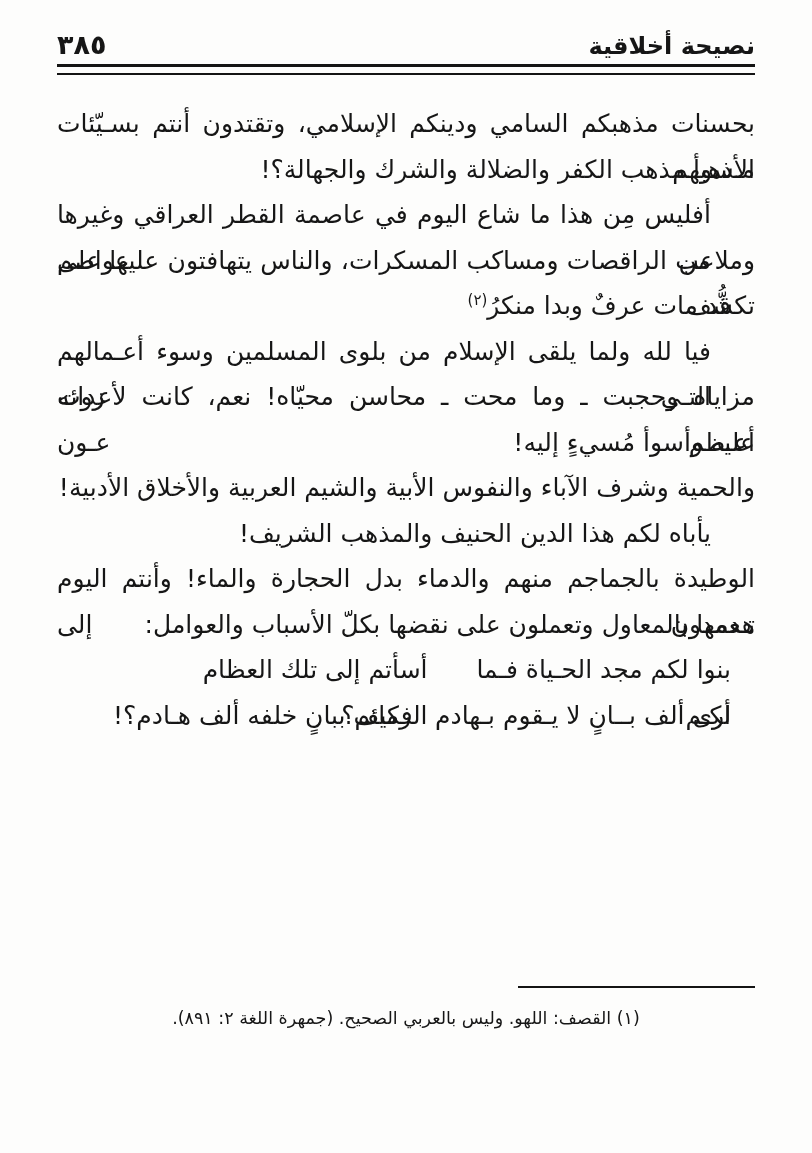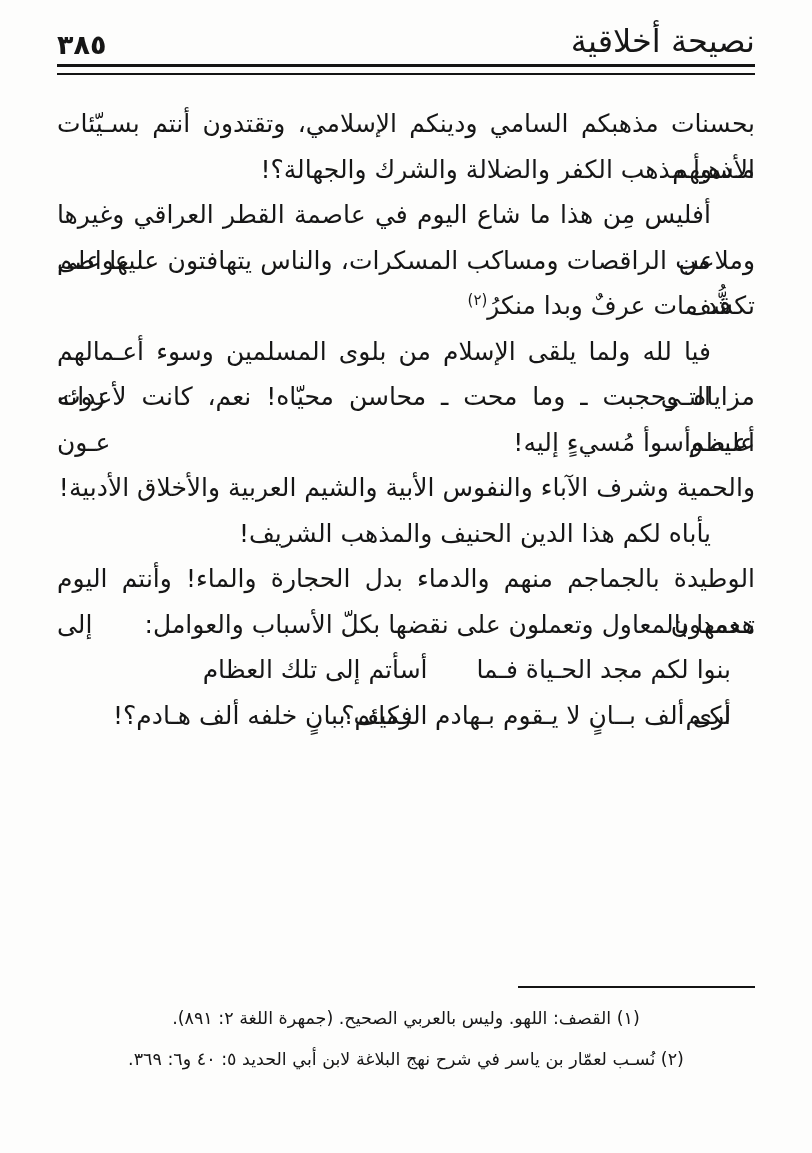--- a/index.html
+++ b/index.html
@@ -25,22 +25,22 @@
     width: 698px;
   }
   .header {
     display: flex;
     justify-content: space-between;
     align-items: flex-end;
     margin-top: 26px;
     height: 34px;
   }
   .header .title {
-    font-size: 32px;
-    font-weight: normal;
+    font-size: 24px;
+    font-weight: bold;
     letter-spacing: 0;
   }
   .header .pagenum {
     font-size: 27px;
     font-weight: bold;
   }
   .double-rule {
     margin-top: 4px;
     height: 6px;
     border-top: 3px solid #141414;
@@ -133,15 +133,14 @@
       <div class="verse">
         <span>أرى ألف بــانٍ لا يـقوم بـهادم</span>
         <span>فكيف ببانٍ خلفه ألف هـادم؟!</span>
       </div>
     </div>
   </div>
 
   <div class="footnotes">
     <div class="fn-rule"></div>
     <div class="fn-line">(١) القصف: اللهو. وليس بالعربي الصحيح. (جمهرة اللغة ٢: ٨٩١).</div>
-    <div class="fn-line">(٢) نُسـب لعمّار بن ياسر في شرح نهج البلاغة لابن أبي الحديد ٥: ٤٠ و٦: ٣٦٩.</div>
   </div>
 </div>
 
 </body></html>

